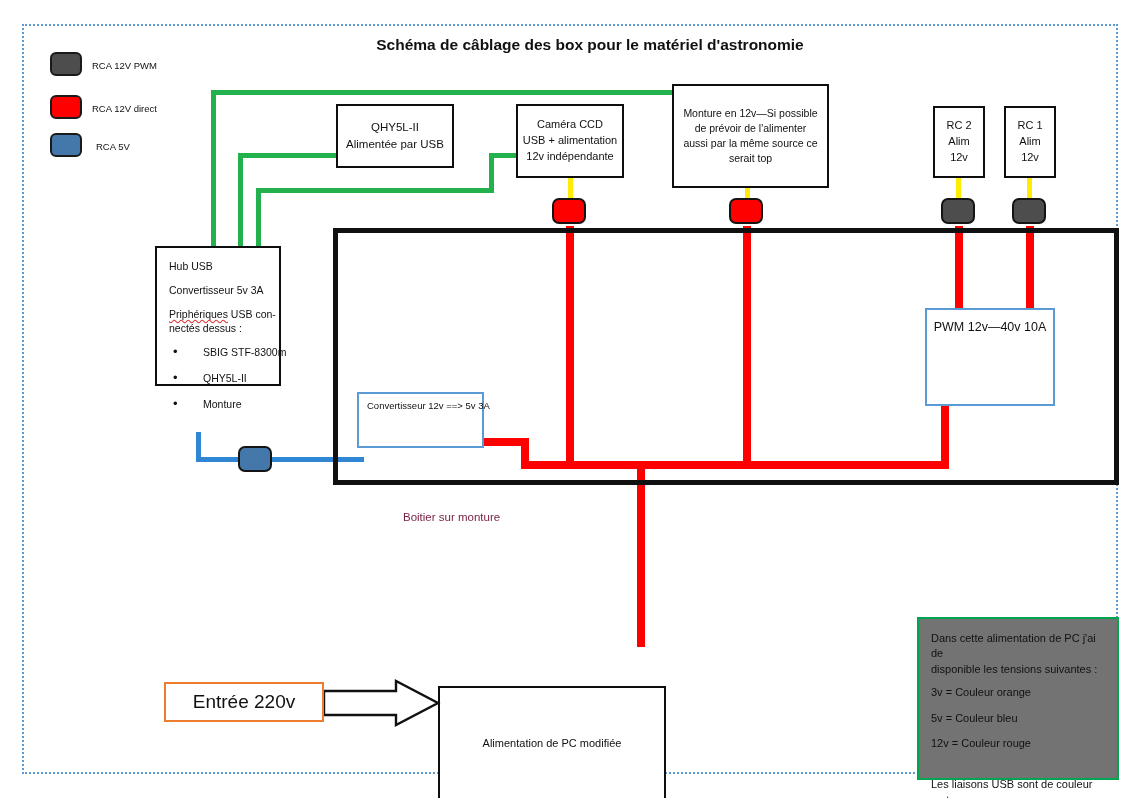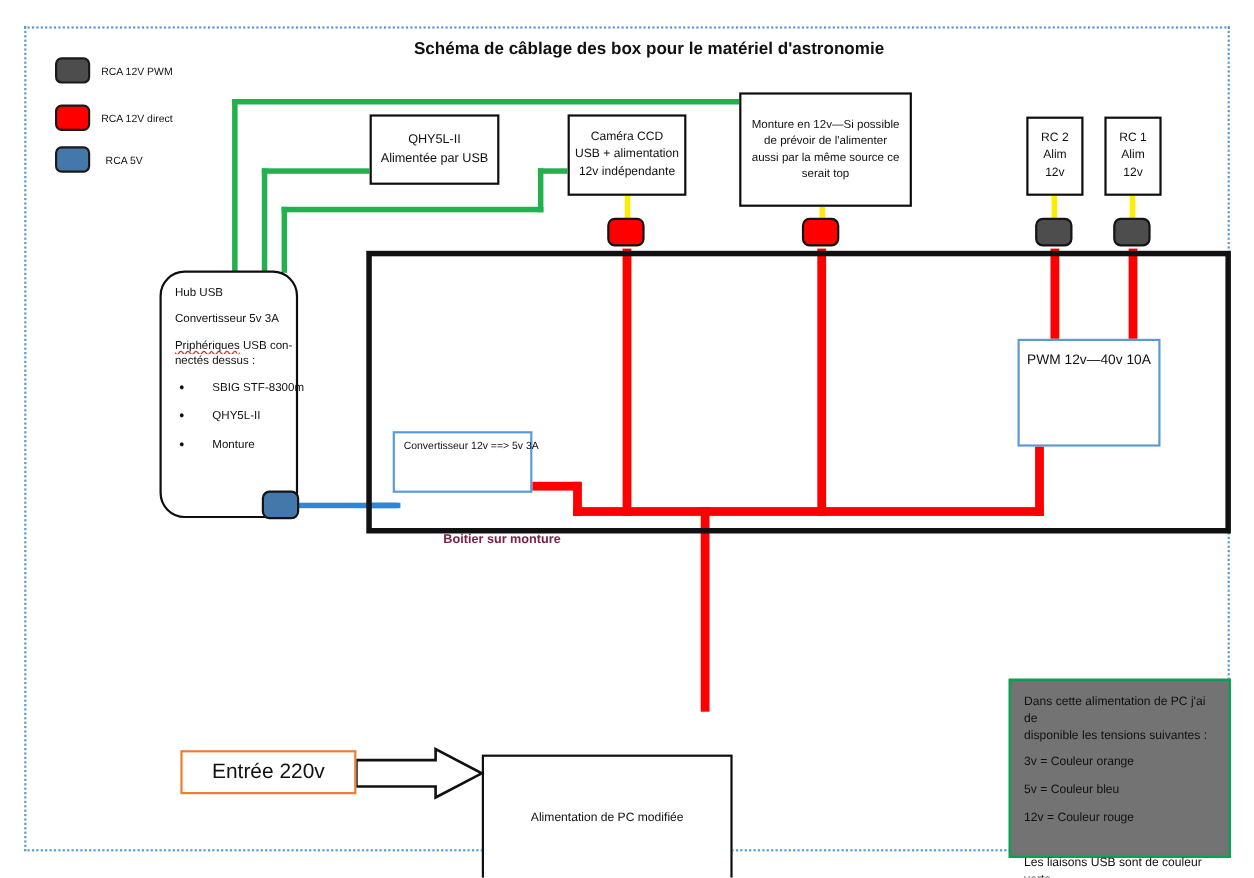--- a/index.html
+++ b/index.html
@@ -174,23 +174,23 @@
     text-align: center;
     font-size: 15.5px;
     font-weight: bold;
     color: #111111;
     padding-left: 20px;
   }
 
   .boitier-label {
     position: absolute;
     left: 370px;
-    top: 485px;
+    top: 511px;
     font-size: 11.5px;
-    font-weight: bold;
+    font-weight: normal;
     color: #7b2346;
     white-space: nowrap;
     padding-left: 33px;
   }
 
   .arrow-svg { position: absolute; z-index: 5; }
 </style>
 </head>
 <body>
 
@@ -275,21 +275,21 @@
     <div>Alim</div>
     <div>12v</div>
   </div>
 
   <div class="devbox" style="left:1004px; top:106px; width:52px; height:72px; font-size:11px;">
     <div>RC 1</div>
     <div>Alim</div>
     <div>12v</div>
   </div>
 
-  <div class="hubbox" style="left:145px; top:246px; width:126px; height:225px;border-radius:23px;">
+  <div class="hubbox" style="left:155px; top:246px; width:126px; height:140px;">
     <div class="line">Hub USB</div>
     <div class="line">Convertisseur 5v 3A</div>
     <div class="line" style="margin-bottom:2px;"><span class="misspell">Priphériques</span><span> USB con-</span></div>
     <div class="line">nectés dessus :</div>
     <ul>
       <li>SBIG STF-8300m</li>
       <li>QHY5L-II</li>
       <li>Monture</li>
     </ul>
   </div>

